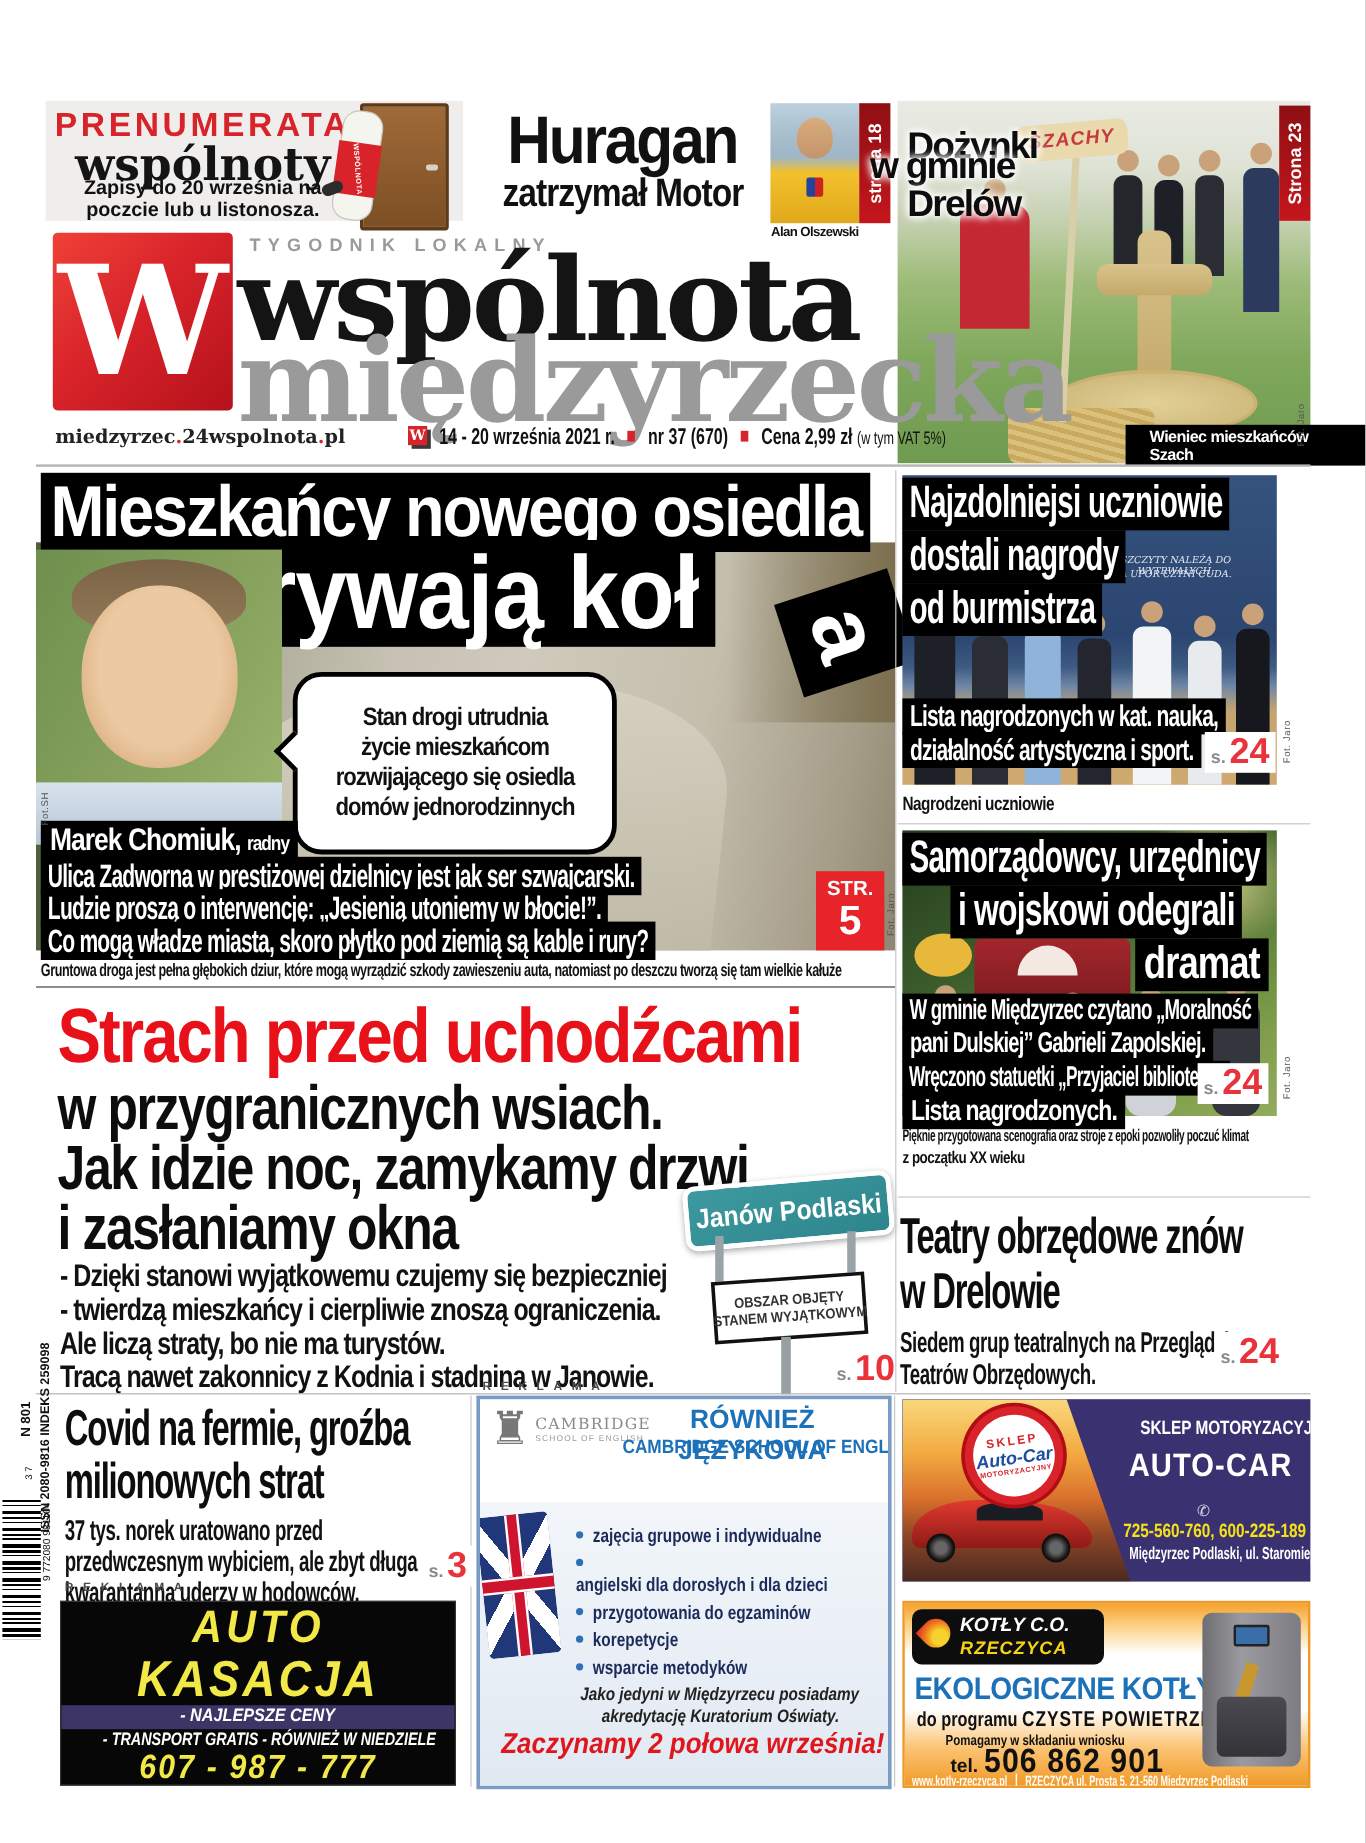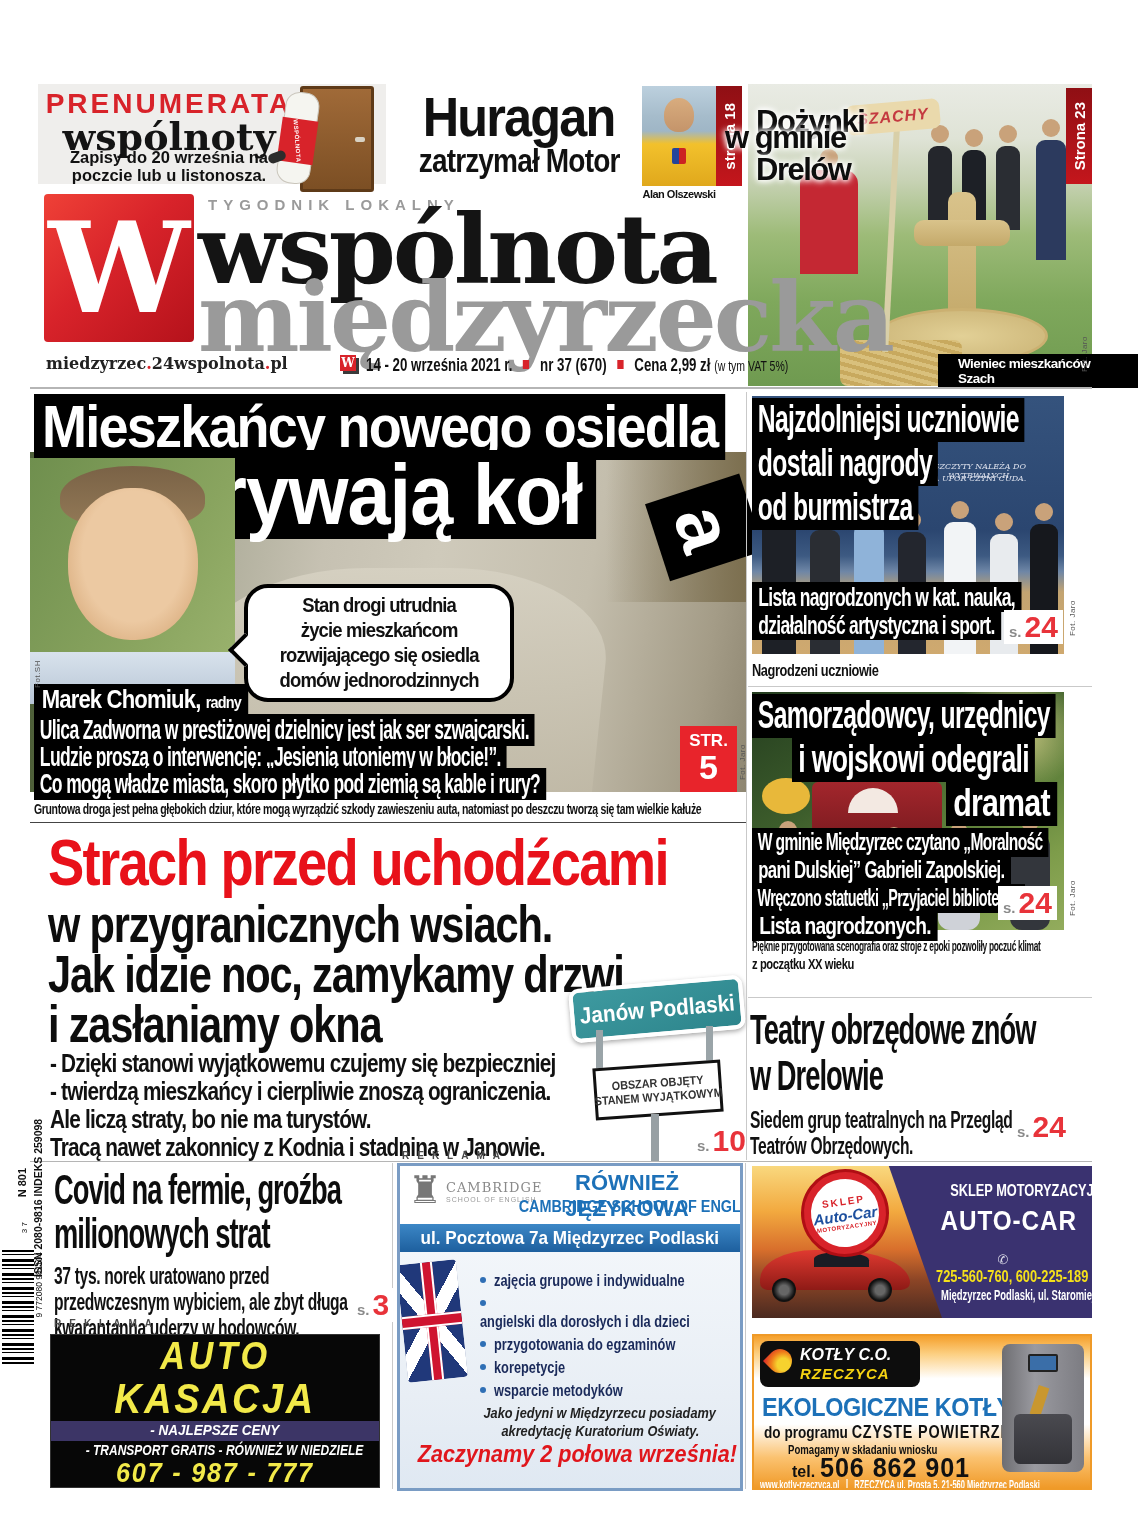--- a/index.html
+++ b/index.html
@@ -135,21 +135,21 @@
     <div style="position:absolute;left:22%;top:34%;width:58%;height:70%;background:linear-gradient(180deg,rgba(214,209,194,.9),rgba(191,184,165,.9));transform:skewX(-6deg);border-radius:40% 40% 0 0"></div>
   </div>
   <span class="a wob sq x9" style="left:34px;top:394px;font-size:60px;letter-spacing:-2px">Mieszkańcy nowego osiedla</span>
   <span class="a wob sq x9" style="left:156px;top:450px;font-size:86px;padding:0 16px">urywają koł</span>
   <span class="a wob" style="left:664px;top:478px;font-size:76px;padding:10px 20px;transform:rotate(72deg)">a</span>
   <div class="a" style="left:30px;top:458px;width:205px;height:246px;background:linear-gradient(120deg,#6f8f4e,#89a45f 60%,#9db570);overflow:hidden">
     <div style="position:absolute;left:30px;top:8px;width:145px;height:62px;background:linear-gradient(#7a6246,#937a57);border-radius:50% 50% 40% 40%"></div>
     <div style="position:absolute;left:38px;top:30px;width:130px;height:152px;background:radial-gradient(ellipse at 50% 45%,#ecc9a2 55%,#d8ab7c 85%);border-radius:48%"></div>
     <div style="position:absolute;left:0;bottom:0;width:100%;height:52px;background:linear-gradient(#d8e2ec,#b8c6d6)"></div>
   </div>
-  <div class="a bubble" style="left:244px;top:584px;width:270px;height:118px">
+  <div class="a bubble" style="left:244px;top:560px;width:270px;height:152px">
     <div class="bubble-tail"></div>
     <div class="bubble-text">
       <div>Stan drogi utrudnia</div>
       <div>życie mieszkańcom</div>
       <div>rozwijającego się osiedla</div>
       <div>domów jednorodzinnych</div>
     </div>
   </div>
   <span class="a wob sq x85" style="left:34px;top:684px;font-size:26px">
     <span>Marek Chomiuk,</span>
@@ -312,23 +312,20 @@
   </div>
 
   <div class="a" style="left:397px;top:1163px;width:346px;height:328px;border:3px solid #7a9cc4;background:#fff;overflow:hidden">
     <div class="a" style="left:8px;top:2px;font-size:38px;color:#777">♜</div>
     <div class="a serif" style="left:46px;top:14px;font-size:13px;color:#8a8a8a;letter-spacing:1px">CAMBRIDGE</div>
     <div class="a" style="left:46px;top:30px;font-size:7px;color:#9a9a9a;letter-spacing:1px">SCHOOL OF ENGLISH</div>
     <div class="a b" style="left:112px;top:4px;width:230px;text-align:center;font-size:22px;color:#1d71b8">RÓWNIEŻ JĘZYKOWA</div>
     <div class="a" style="left:105px;top:32px;width:238px;text-align:center">
       <span class="sqc x9 b" style="font-size:16px;color:#1d71b8">CAMBRIDGE SCHOOL OF ENGLISH</span>
     </div>
-    <div class="a" style="left:0;top:58px;width:100%;height:28px;background:linear-gradient(#3c87c6,#1d5f9e);text-align:center;line-height:28px">
-      <span class="sqc x9 b" style="font-size:19px;color:#fff">ul. Pocztowa 7a Międzyrzec Podlaski</span>
-    </div>
     <div class="a" style="left:0;top:86px;width:100%;height:242px;background:linear-gradient(180deg,#f2f6fa,#e8eef5 60%,#dfe8f2)"></div>
     <div class="a" style="left:2px;top:96px;width:60px;height:118px;border-radius:4px;transform:rotate(-6deg);background:linear-gradient(56deg,transparent 44%,#fff 44% 56%,transparent 56%),linear-gradient(-56deg,transparent 44%,#fff 44% 56%,transparent 56%),#20387a;overflow:hidden">
       <div style="position:absolute;left:24px;top:0;width:12px;height:100%;background:#cf1430;border-left:2px solid #fff;border-right:2px solid #fff"></div>
       <div style="position:absolute;left:0;top:52px;width:100%;height:13px;background:#cf1430;border-top:2px solid #fff;border-bottom:2px solid #fff"></div>
     </div>
     <div class="a" style="left:80px;top:106px">
       <div style="margin-bottom:5px"><span style="display:inline-block;width:6px;height:6px;border-radius:50%;background:#2f6fb5;margin-right:8px;vertical-align:3px"></span><span class="sq x8 b" style="font-size:16px;color:#1a2a5a">zajęcia grupowe i indywidualne</span></div>
       <div style="margin-bottom:5px"><span style="display:inline-block;width:6px;height:6px;border-radius:50%;background:#2f6fb5;margin-right:8px;vertical-align:3px"></span><span class="sq x8 b" style="font-size:16px;color:#1a2a5a">angielski dla dorosłych i dla dzieci</span></div>
       <div style="margin-bottom:5px"><span style="display:inline-block;width:6px;height:6px;border-radius:50%;background:#2f6fb5;margin-right:8px;vertical-align:3px"></span><span class="sq x8 b" style="font-size:16px;color:#1a2a5a">przygotowania do egzaminów</span></div>
       <div style="margin-bottom:5px"><span style="display:inline-block;width:6px;height:6px;border-radius:50%;background:#2f6fb5;margin-right:8px;vertical-align:3px"></span><span class="sq x8 b" style="font-size:16px;color:#1a2a5a">korepetycje</span></div>

